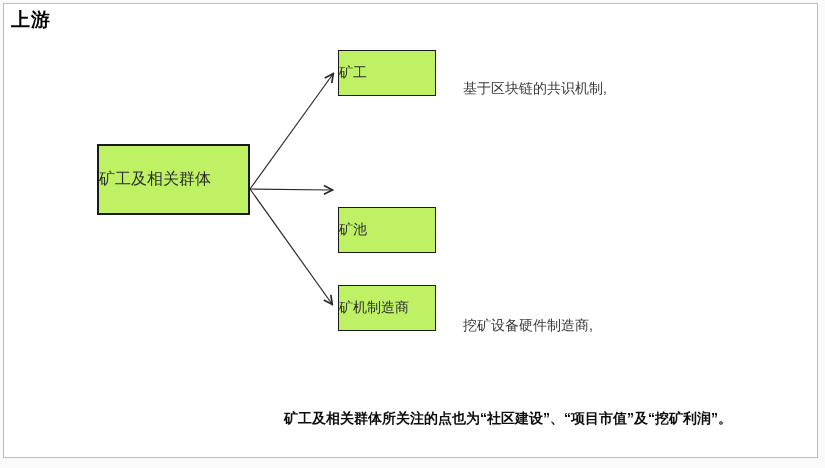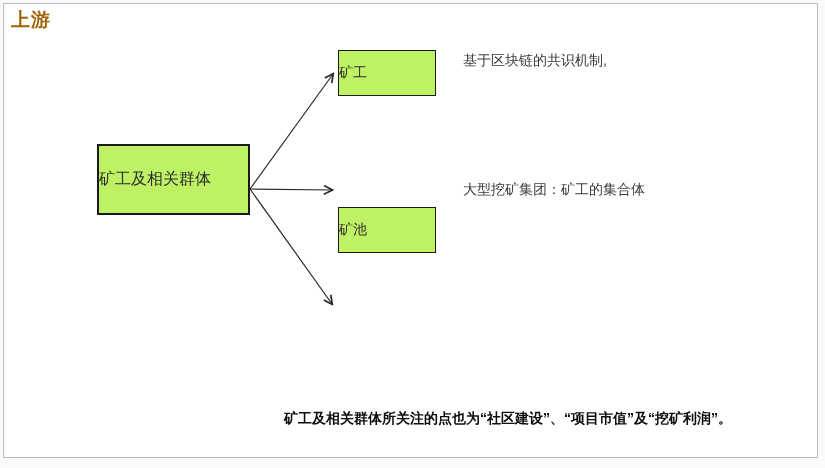--- a/index.html
+++ b/index.html
@@ -24,21 +24,21 @@
     background: #ffffff;
     border: 1px solid #bcbcbc;
     box-sizing: border-box;
   }
   #section-label {
     position: absolute;
     left: 11px;
     top: 7px;
     font-size: 19px;
     font-weight: 700;
-    color: #a16207;
+    color: #000000;
     letter-spacing: 1px;
   }
   #arrows {
     position: absolute;
     left: 0;
     top: 0;
     width: 825px;
     height: 468px;
     pointer-events: none;
   }
@@ -71,20 +71,21 @@
   .node-child-0 { top: 50px; }
   .node-child-1 { top: 167px; margin-top: 40px; }
   .node-child-2 { top: 285px; }
   .annotation {
     position: absolute;
     left: 463px;
     font-size: 14px;
     line-height: 22px;
     color: #3a3a3a;
     white-space: nowrap;
+    margin-top: 28px;
   }
   .annotation-0 { top: 49px; }
   .annotation-1 { top: 179px; line-height: 20px; }
   .annotation-2 { top: 286px; }
   #footnote {
     position: absolute;
     left: 284px;
     top: 407px;
     font-size: 14px;
     font-weight: 700;
@@ -120,29 +121,30 @@
   </div>
 
   <div class="node node-child node-child-0">
     <span>矿工</span>
   </div>
 
   <div class="node node-child node-child-1">
     <span>矿池</span>
   </div>
 
+  <div class="node node-child node-child-2">
+    <span>矿机制造商</span>
+  </div>
 
   <div class="annotation annotation-0">
     <div>基于区块链的共识机制,</div>
   </div>
 
-  <div class="annotation annotation-1">
-    <div>大型挖矿集团：矿工的集合体</div>
-  </div>
 
   <div class="annotation annotation-2">
+    <div>挖矿设备硬件制造商,</div>
   </div>
 
   <div id="footnote">
     <div>矿工及相关群体所关注的点也为“社区建设”、“项目市值”及“挖矿利润”。</div>
   </div>
 
 </div>
 
 </body></html>

